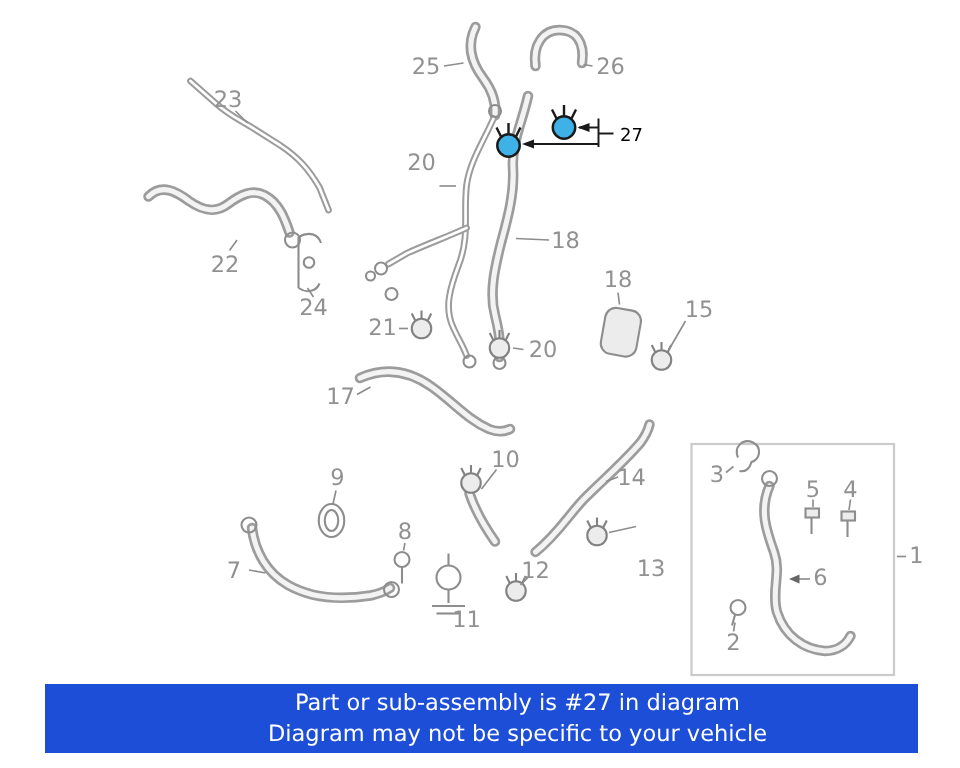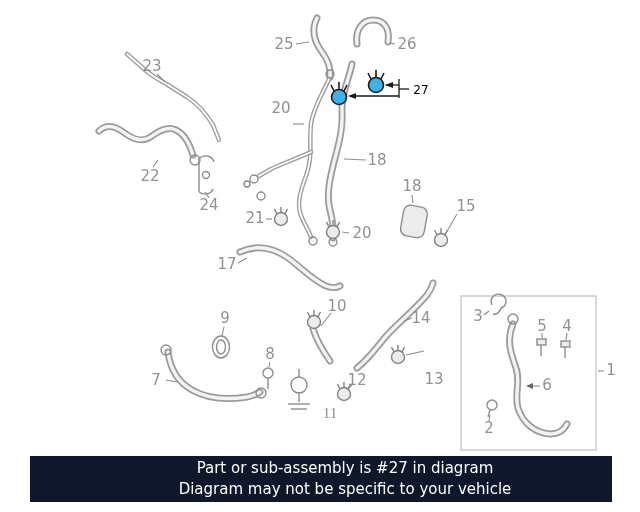--- a/index.html
+++ b/index.html
@@ -242,22 +242,22 @@
       <span class="callout" style="left: 225px; top: 318px;">9</span>
       <span class="callout" style="left: 421px; top: 318px;">14</span>
       <span class="callout" style="left: 542px; top: 326px;">5</span>
       <span class="callout" style="left: 567px; top: 326px;">4</span>
       <span class="callout" style="left: 434px; top: 350px; margin-top: 29px;">13</span>
       <span class="callout" style="left: 270px; top: 354px;">8</span>
       <span class="callout" style="left: 611px; top: 370px;">1</span>
       <span class="callout" style="left: 156px; top: 380px;">7</span>
       <span class="callout" style="left: 357px; top: 380px;">12</span>
       <span class="callout" style="left: 547px; top: 385px;">6</span>
-      <span class="callout" style="left: 330px; top: 413px; font-family: Liberation Serif, serif;">11</span>
+      <span class="callout" style="left: 311px; top: 413px;">11</span>
       <span class="callout" style="left: 489px; top: 428px;">2</span>
     </div>
 
-  <div class="banner" style="background: #0f172a; color: rgb(255, 255, 255); padding-left: 48px;">
+  <div class="banner" style="background: #1d4ed8; color: rgb(255, 255, 255); padding-left: 48px;">
     <div class="banner-line">Part or sub-assembly is #27 in diagram</div>
     <div class="banner-line">Diagram may not be specific to your vehicle</div>
   </div>
 
 </div>
 
 </body></html>

